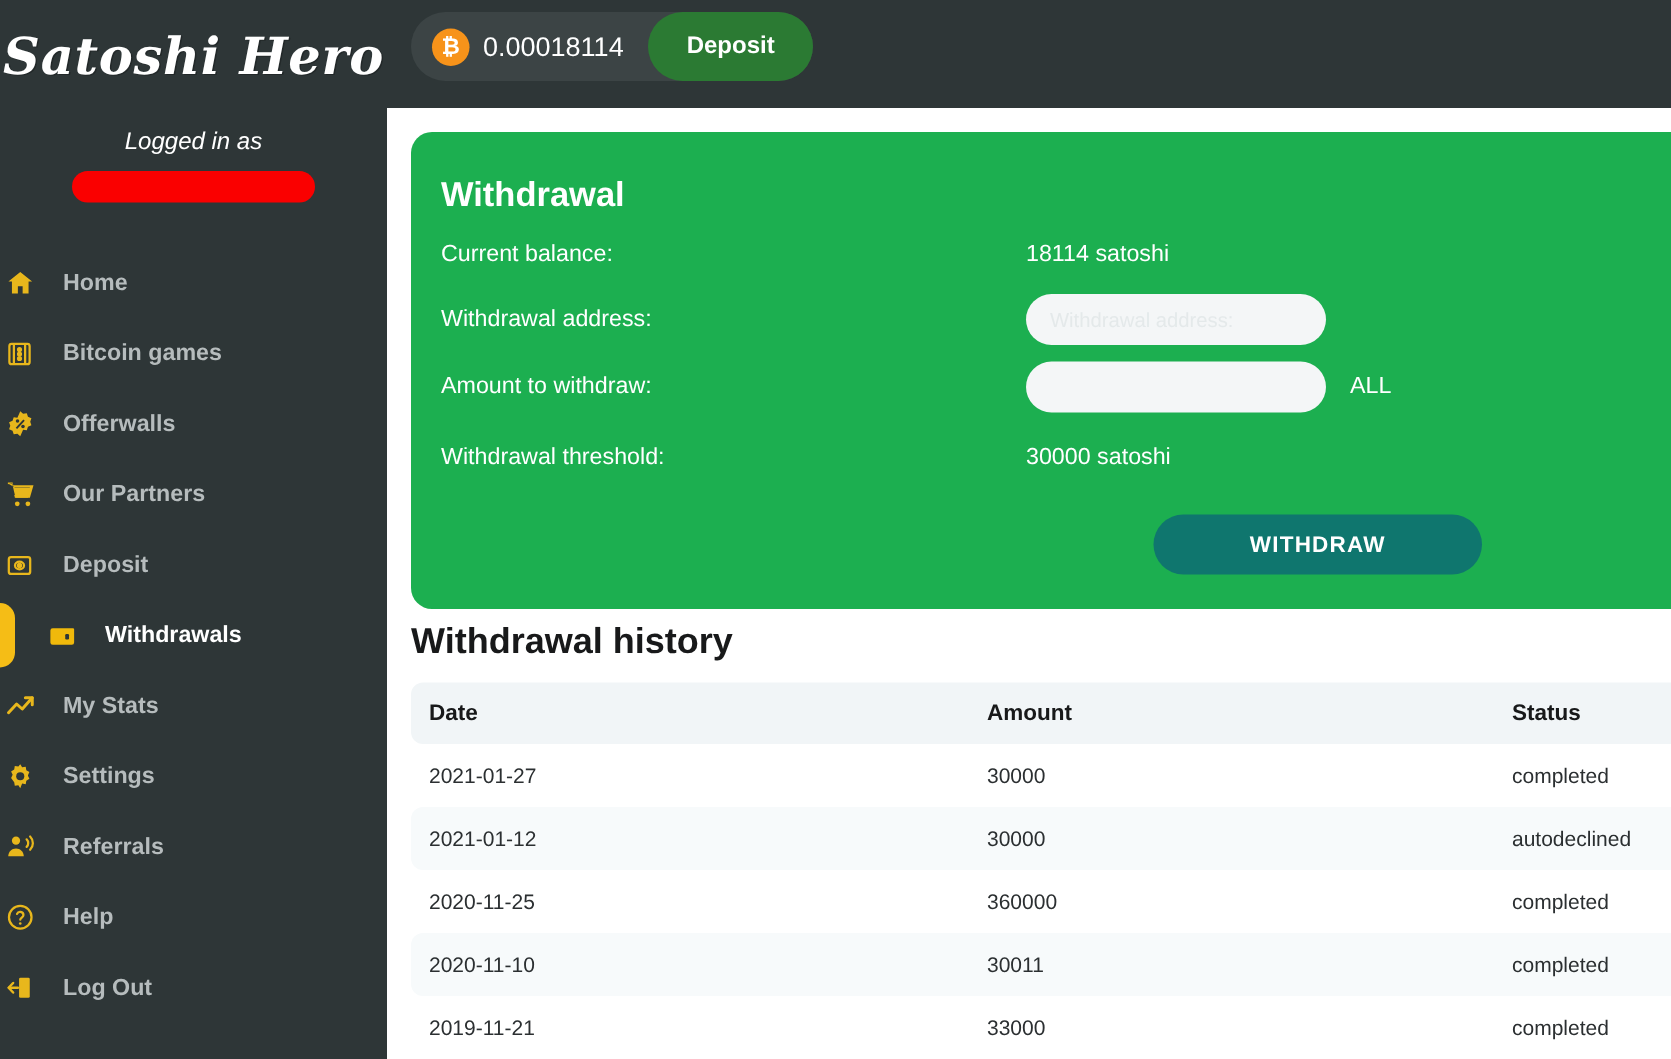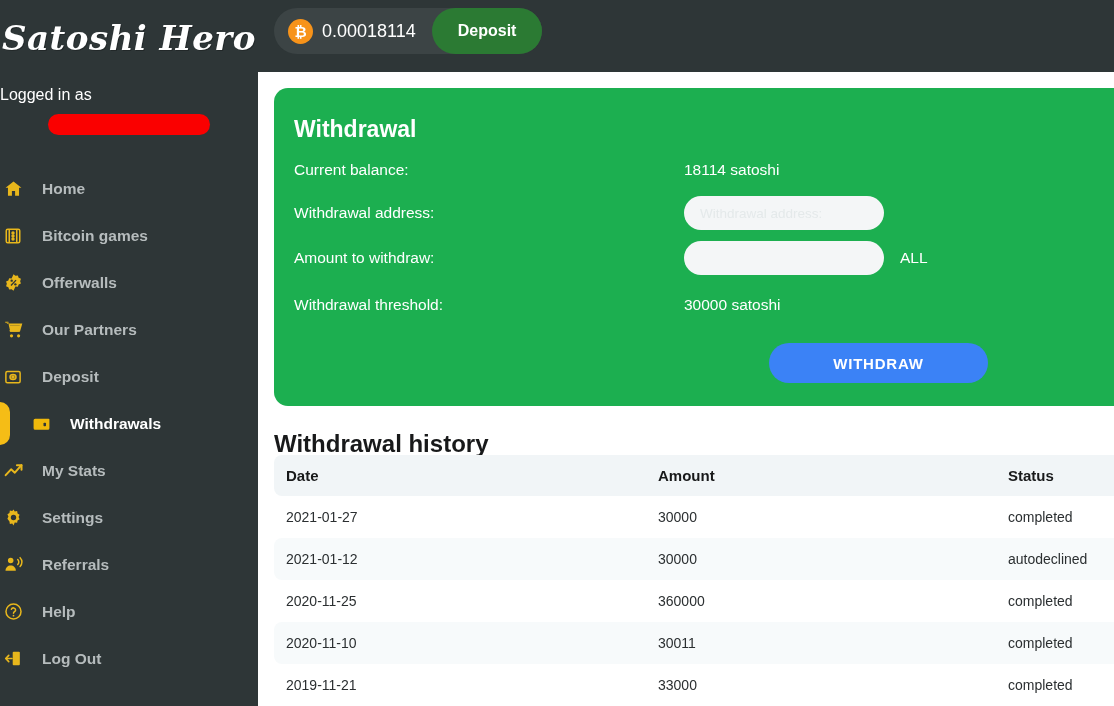--- a/index.html
+++ b/index.html
@@ -35,24 +35,25 @@
     font-family: "DejaVu Serif", serif;
     font-style: italic;
     font-weight: bold;
     font-size: 34px;
     letter-spacing: 0.5px;
     padding-top: 18px;
     text-shadow: 1px 1px 0 rgba(0,0,0,0.25);
   }
 
   .logged-in-label {
-    text-align: left;
+    text-align: center;
     color: #ffffff;
     font-size: 16px;
     margin-top: 28px;
+    font-style: italic;
   }
 
   .redaction-bar {
     width: 162px;
     height: 21px;
     background: #fa0000;
     border-radius: 11px;
     margin: 10px auto 0 auto;
   }
 
@@ -221,40 +222,39 @@
     color: #ffffff;
     cursor: pointer;
   }
 
   .withdraw-button {
     position: absolute;
     left: 495px;
     top: 255px;
     width: 219px;
     height: 40px;
-    background: #3b82f6;
+    background: #0f766e;
     color: #ffffff;
     border: none;
     border-radius: 20px;
     font-size: 15px;
     font-weight: bold;
     letter-spacing: 0.8px;
     cursor: pointer;
     font-family: "Liberation Sans", sans-serif;
   }
 
   
   .history-title {
     position: absolute;
     left: 16px;
     top: 342px;
     font-size: 24px;
     font-weight: bold;
     color: #18191a;
-    margin-top: 16px;
   }
 
   .history-table {
     position: absolute;
     left: 16px;
     top: 383px;
     width: 840px;
     border-collapse: collapse;
     table-layout: fixed;
   }

